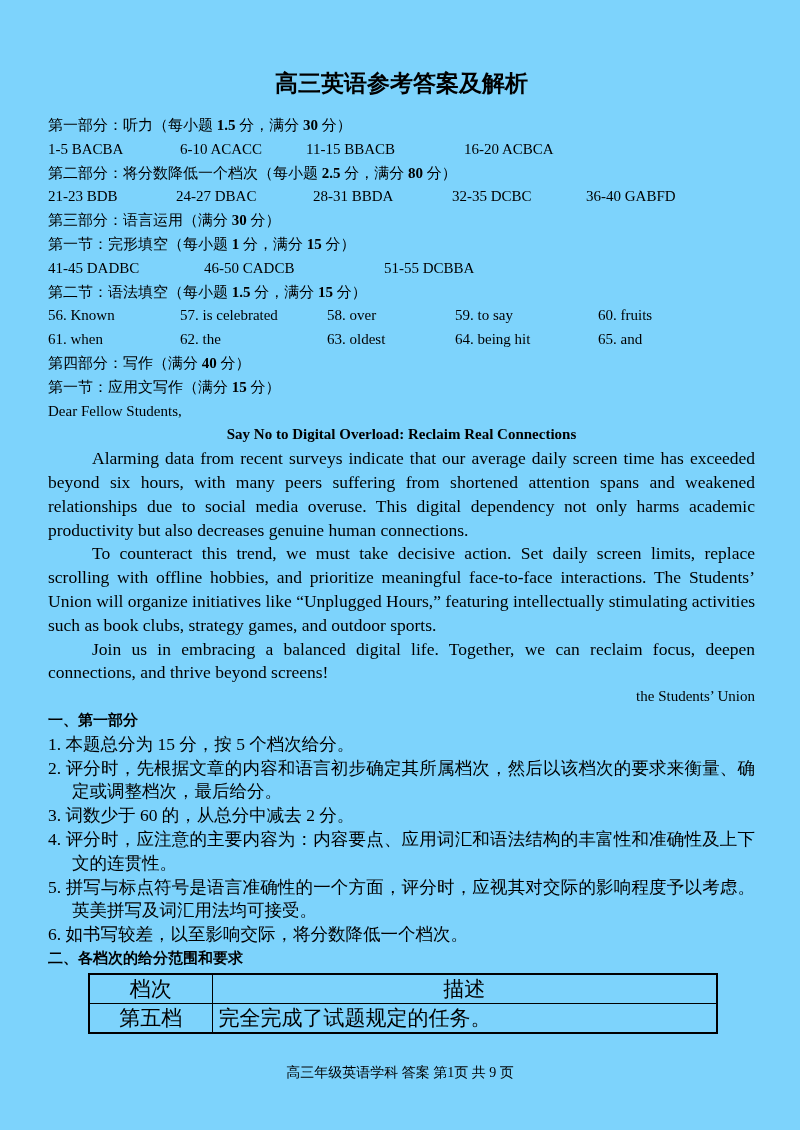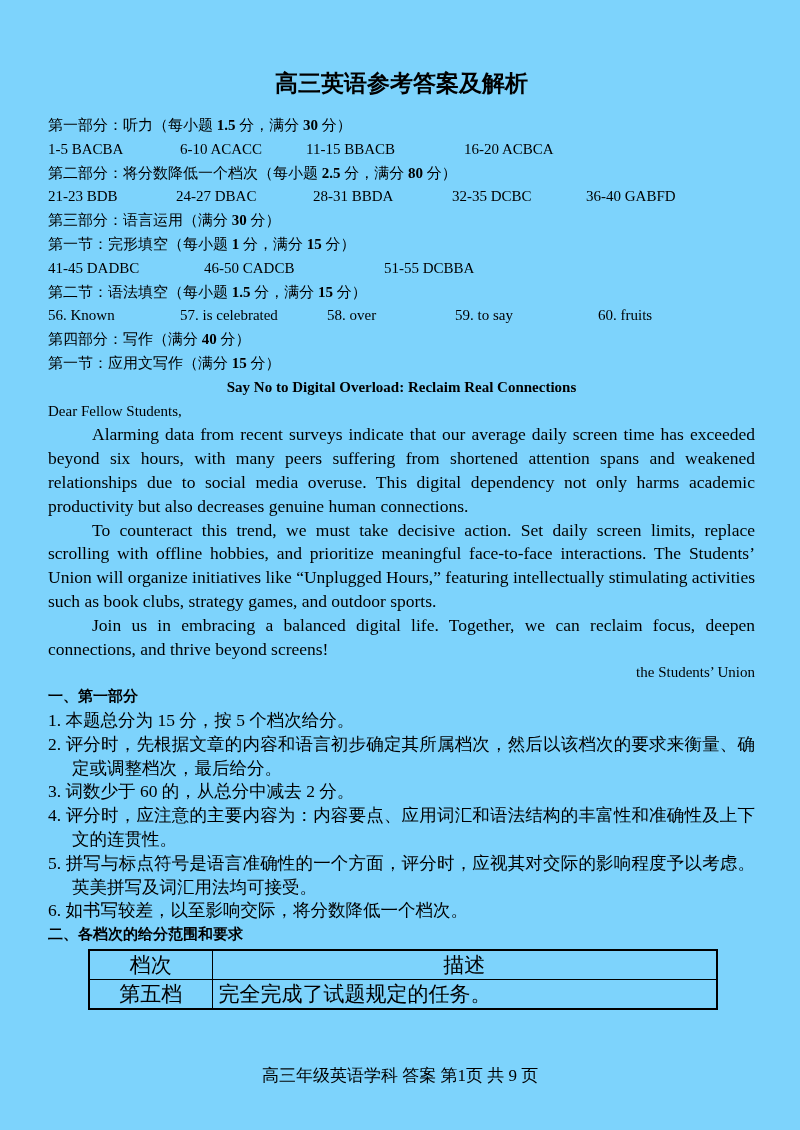--- a/index.html
+++ b/index.html
@@ -79,21 +79,21 @@
   }
   table.bands { border: 2px solid #000; }
   td.c-center { text-align: center; }
   td.c-left { text-align: left; }
   col.col-band { width: 123px; }
   .footer {
     position: absolute;
     left: 0; right: 0;
     top: 1064px;
     text-align: center;
-    font-size: 17px;
+    font-size: 14px;
     color: #000;
   }
 </style>
 </head>
 <body>
 
 <div class="page">
 
   <div class="doc-title">高三英语参考答案及解析</div>
 
@@ -128,29 +128,36 @@
 
   <div class="line heading"><span>第二节：语法填空（每小题 </span><b>1.5</b><span> 分，满分 </span><b>15</b><span> 分）</span></div>
 
   <div class="line ans r-gap">
     <span>56.  Known</span>
     <span>57.  is celebrated</span>
     <span>58.  over</span>
     <span>59.  to say</span>
     <span>60.  fruits</span>
   </div>
+  <div class="line ans r-gap">
+    <span>61.  when</span>
+    <span>62.  the</span>
+    <span>63.  oldest</span>
+    <span>64.  being hit</span>
+    <span>65.  and</span>
+  </div>
 
   <div class="line heading"><span>第四部分：写作（满分 </span><b>40</b><span> 分）</span></div>
 
   <div class="line heading"><span>第一节：应用文写作（满分 </span><b>15</b><span> 分）</span></div>
 
 
+  <div class="line">Dear Fellow Students,</div>
+
   <div class="line essay-title">Say No to Digital Overload: Reclaim Real Connections</div>
-
-  <div class="line">Dear Fellow Students,</div>
 
   <div class="para">Alarming data from recent surveys indicate that our average daily screen time has exceeded beyond six hours, with many peers suffering from shortened attention spans and weakened relationships due to social media overuse. This digital dependency not only harms academic productivity but also decreases genuine human connections.</div>
   <div class="para">To counteract this trend, we must take decisive action. Set daily screen limits, replace scrolling with offline hobbies, and prioritize meaningful face-to-face interactions. The Students’ Union will organize initiatives like “Unplugged Hours,” featuring intellectually stimulating activities such as book clubs, strategy games, and outdoor sports.</div>
   <div class="para">Join us in embracing a balanced digital life. Together, we can reclaim focus, deepen connections, and thrive beyond screens!</div>
 
   <div class="line sig">the Students’ Union</div>
 
   <div class="line cn-bold">一、第一部分</div>
 
   <div class="cn-item">1. 本题总分为 15 分，按 5 个档次给分。</div>

